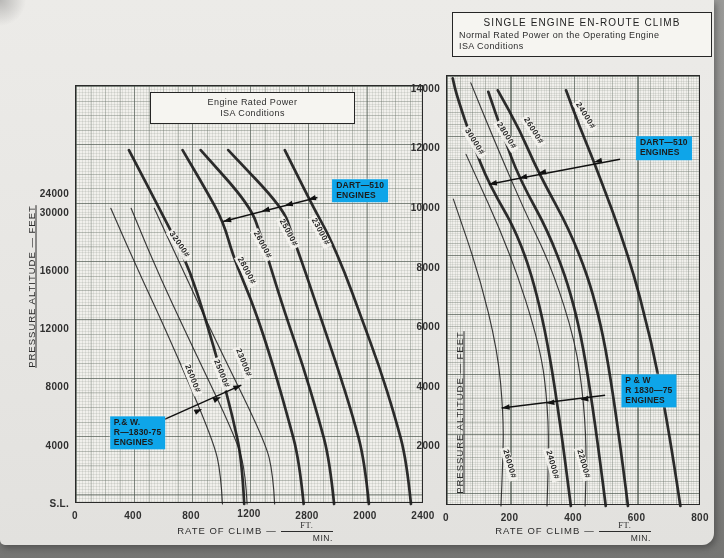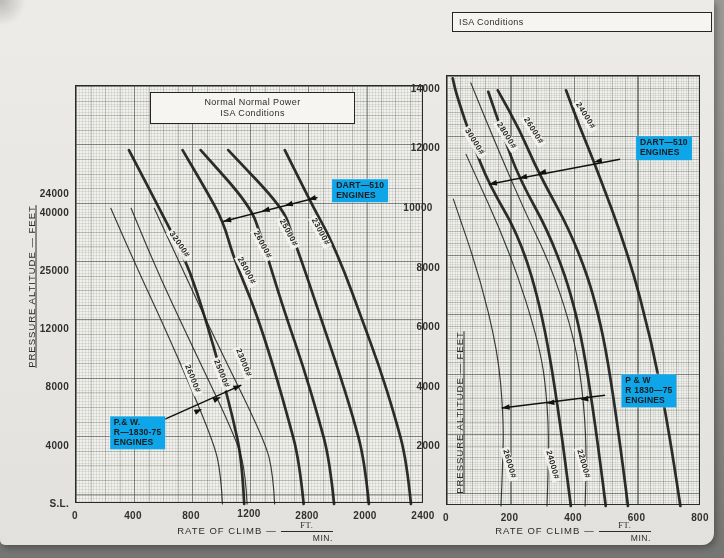--- a/index.html
+++ b/index.html
@@ -108,36 +108,36 @@
           <div>DART—510</div>
           <div>ENGINES</div>
         </div>
         <div class="engine-label" style="left: 61.625px; top: 347.071px; transform: translate(-50%, -50%);">
           <div>P.&amp; W.</div>
           <div>R—1830-75</div>
           <div>ENGINES</div>
         </div>
       </div>
   <div class="tick y" style="left: -50px; width: 44px; top: 63.453px; margin-top: 40px;">24000</div>
-      <div class="tick y" style="left: -50px; width: 44px; top: 121.711px;">40000</div>
-      <div class="tick y" style="left: -50px; width: 44px; top: 179.969px;">25000</div>
+      <div class="tick y" style="left: -50px; width: 44px; top: 121.711px;">30000</div>
+      <div class="tick y" style="left: -50px; width: 44px; top: 179.969px;">16000</div>
       <div class="tick y" style="left: -50px; width: 44px; top: 238.226px;">12000</div>
       <div class="tick y" style="left: -50px; width: 44px; top: 296.484px;">8000</div>
       <div class="tick y" style="left: -50px; width: 44px; top: 354.742px;">4000</div>
       <div class="tick y" style="left: -50px; width: 44px; top: 413px;">S.L.</div>
       <div class="tick x" style="left: -18px; width: 36px; top: 425px;">0</div>
       <div class="tick x" style="left: 40px; width: 36px; top: 425px;">400</div>
       <div class="tick x" style="left: 98px; width: 36px; top: 425px;">800</div>
       <div class="tick x" style="left: 156px; width: 36px; top: 423px;">1200</div>
       <div class="tick x" style="left: 214px; width: 36px; top: 425px;">2800</div>
       <div class="tick x" style="left: 272px; width: 36px; top: 425px;">2000</div>
       <div class="tick x" style="left: 330px; width: 36px; top: 425px;">2400</div>
     </div>
   <div class="title-box left-sub" style="left:150px;top:92px;width:205px;">
-    <div class="t2" style="text-align:center;">Normal Normal Power</div>
+    <div class="t2" style="text-align:center;">Engine Rated Power</div>
     <div class="t3" style="text-align:center;">ISA Conditions</div>
   </div>
   <div class="y-caption" style="left:-54px;top:281px;width:170px;">PRESSURE ALTITUDE — FEET</div>
   <div class="x-caption" style="left:150px;top:520px;width:210px;">
     <span class="main">RATE OF CLIMB</span><span class="dash">—</span><span class="frac"><span class="num">FT.</span><span class="den">MIN.</span></span>
   </div>
 
   <div class="chart-wrap" style="left:446px;top:75px;width:254px;height:430px;">
     <div class="plot">
       <div class="gridpaper" style="--majx:63.5px;--majy:59.6px;--medx:12.7px;--medy:11.92px;--finx:2.54px;--finy:2.38px;"></div>
@@ -171,32 +171,34 @@
           <div>ENGINES</div>
         </div>
         <div class="engine-label" style="left: 201.93px; top: 314.976px; transform: translate(-50%, -50%);">
           <div>P &amp; W</div>
           <div>R 1830—75</div>
           <div>ENGINES</div>
         </div>
       </div>
   <div class="tick y" style="left: -50px; width: 44px; top: 7.81358px;">14000</div>
       <div class="tick y" style="left: -50px; width: 44px; top: 67.4116px;">12000</div>
-      <div class="tick y" style="left: -50px; width: 44px; top: 127.01px; text-align: center;">10000</div>
+      <div class="tick y" style="left: -50px; width: 44px; top: 127.01px;">10000</div>
       <div class="tick y" style="left: -50px; width: 44px; top: 186.608px;">8000</div>
       <div class="tick y" style="left: -50px; width: 44px; top: 246.206px;">6000</div>
       <div class="tick y" style="left: -50px; width: 44px; top: 305.804px;">4000</div>
       <div class="tick y" style="left: -50px; width: 44px; top: 365.402px;">2000</div>
       <div class="tick x" style="left: -18px; width: 36px; top: 437px;">0</div>
       <div class="tick x" style="left: 45.5px; width: 36px; top: 437px;">200</div>
       <div class="tick x" style="left: 109px; width: 36px; top: 437px;">400</div>
       <div class="tick x" style="left: 172.5px; width: 36px; top: 437px;">600</div>
       <div class="tick x" style="left: 236px; width: 36px; top: 437px;">800</div>
     </div>
   <div class="title-box left-sub" style="left:452px;top:12px;width:260px;">
+    <div class="t1">SINGLE ENGINE EN-ROUTE CLIMB</div>
+    <div class="t2">Normal Rated Power on the Operating Engine</div>
     <div class="t3">ISA Conditions</div>
   </div>
   <div class="y-caption" style="left:374px;top:407px;width:170px;">PRESSURE ALTITUDE — FEET</div>
   <div class="x-caption" style="left:470px;top:520px;width:206px;">
     <span class="main">RATE OF CLIMB</span><span class="dash">—</span><span class="frac"><span class="num">FT.</span><span class="den">MIN.</span></span>
   </div>
 
 </div>
 
 </body></html>

